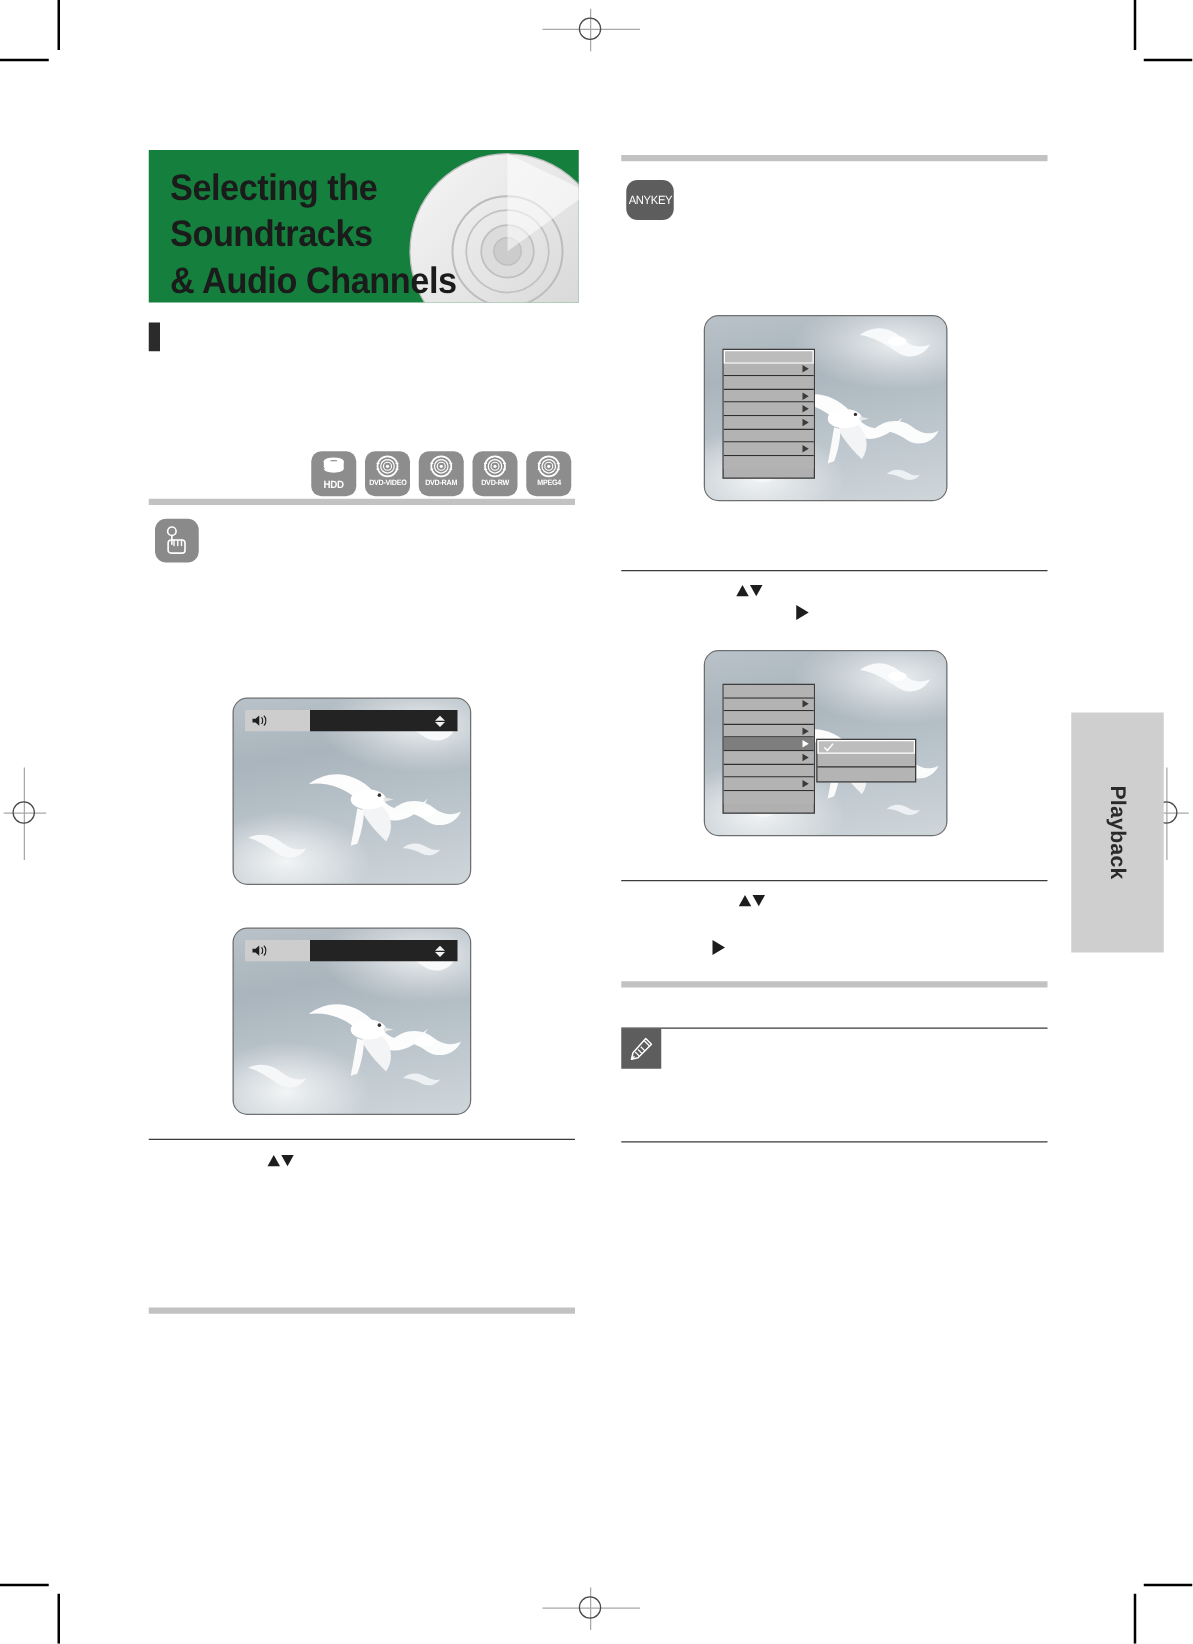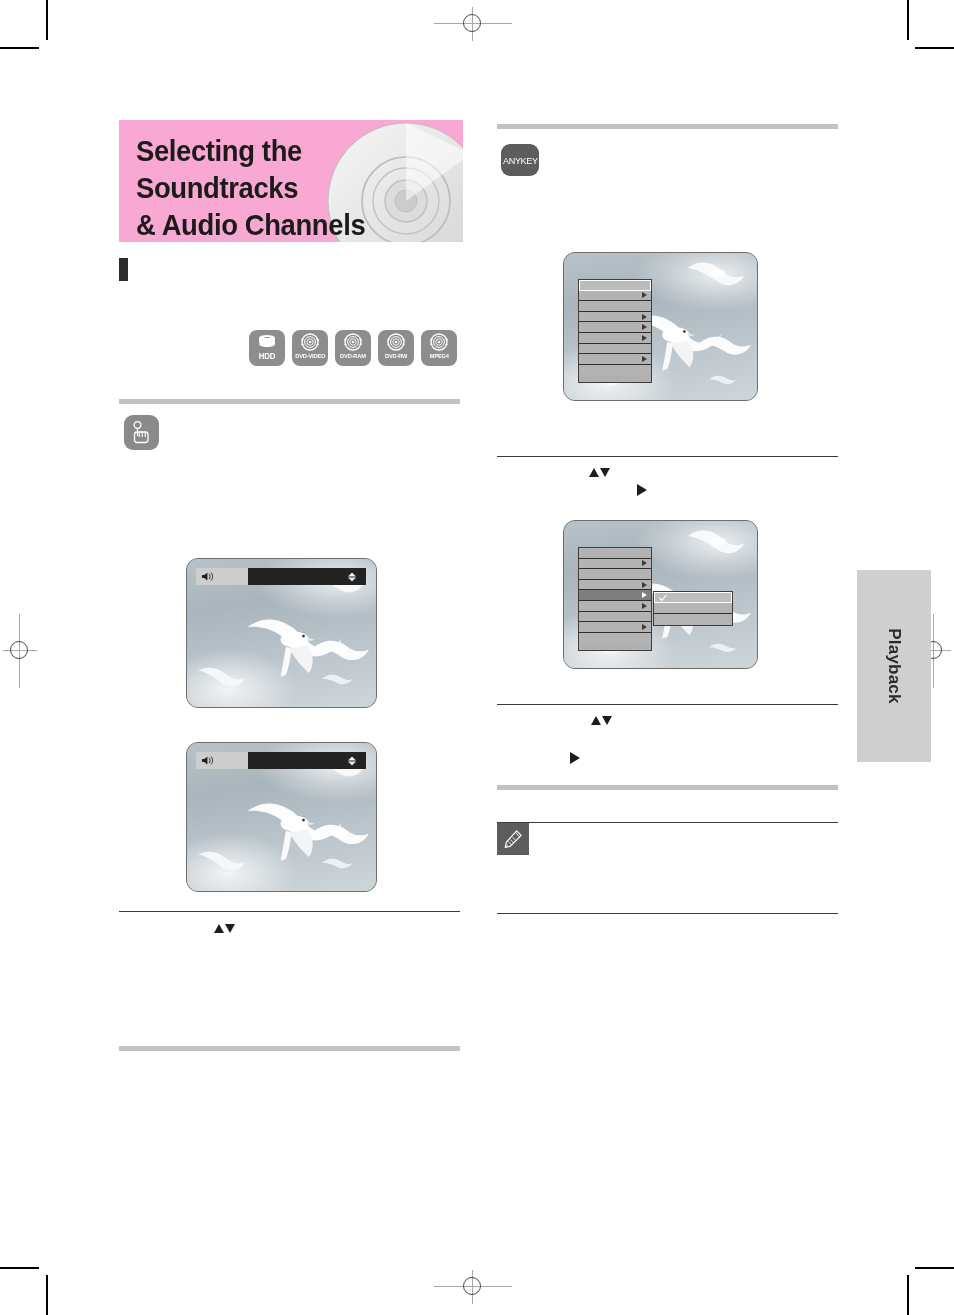--- a/index.html
+++ b/index.html
@@ -17,39 +17,39 @@
   .reg .circ{position:absolute;left:7px;top:7px;width:18px;height:18px;
     border:1.2px solid #4a4a4a;border-radius:50%;box-sizing:border-box;background:transparent;}
   .reg .h{position:absolute;left:0;top:16px;width:34px;height:1.4px;background:#a8a8a8;}
   .reg .v{position:absolute;left:16px;top:0;width:1.4px;height:34px;background:#a8a8a8;}
   .reg.wide .h{left:-22px;width:78px;}
   .reg.tall .v{top:-20px;height:74px;}
 
   
   .titleblock{
     position:absolute;left:119px;top:120px;width:344px;height:122px;
-    background:#f9a8d4;overflow:hidden;
+    background:#15803d;overflow:hidden;
   }
   .titleblock .disc{
     position:absolute;right:-28px;top:-4px;width:170px;height:170px;
   }
   .titleblock h1{
     position:absolute;left:17px;top:12px;margin:0;
     font-size:29.5px;line-height:37px;font-weight:bold;color:#1b1b1b;
     letter-spacing:-0.4px;width:310px;
     font-family:"Liberation Sans", sans-serif;
     font-stretch:condensed;
     transform:scaleX(0.93);transform-origin:left top;
   }
 
   
   .sectionmark{position:absolute;left:119px;top:258px;width:9px;height:23px;background:#2b2b2b;}
 
   
-  .badges{position:absolute;left:249px;top:330px;display:flex;gap:7px;text-align:center;}
+  .badges{position:absolute;left:249px;top:361px;display:flex;gap:7px;text-align:center;}
   .badge{
     width:36px;height:36px;border-radius:8px;background:#8d8d8d;
     position:relative;display:flex;flex-direction:column;
     align-items:center;justify-content:flex-start;padding-top:3px;box-sizing:border-box;
   }
   .badge .glyph{width:22px;height:19px;display:block;}
   .badge .lbl{
     font-size:6.2px;color:#ffffff;font-weight:bold;letter-spacing:-0.2px;
     line-height:7px;margin-top:0px;white-space:nowrap;transform:scaleX(0.92);
   }

